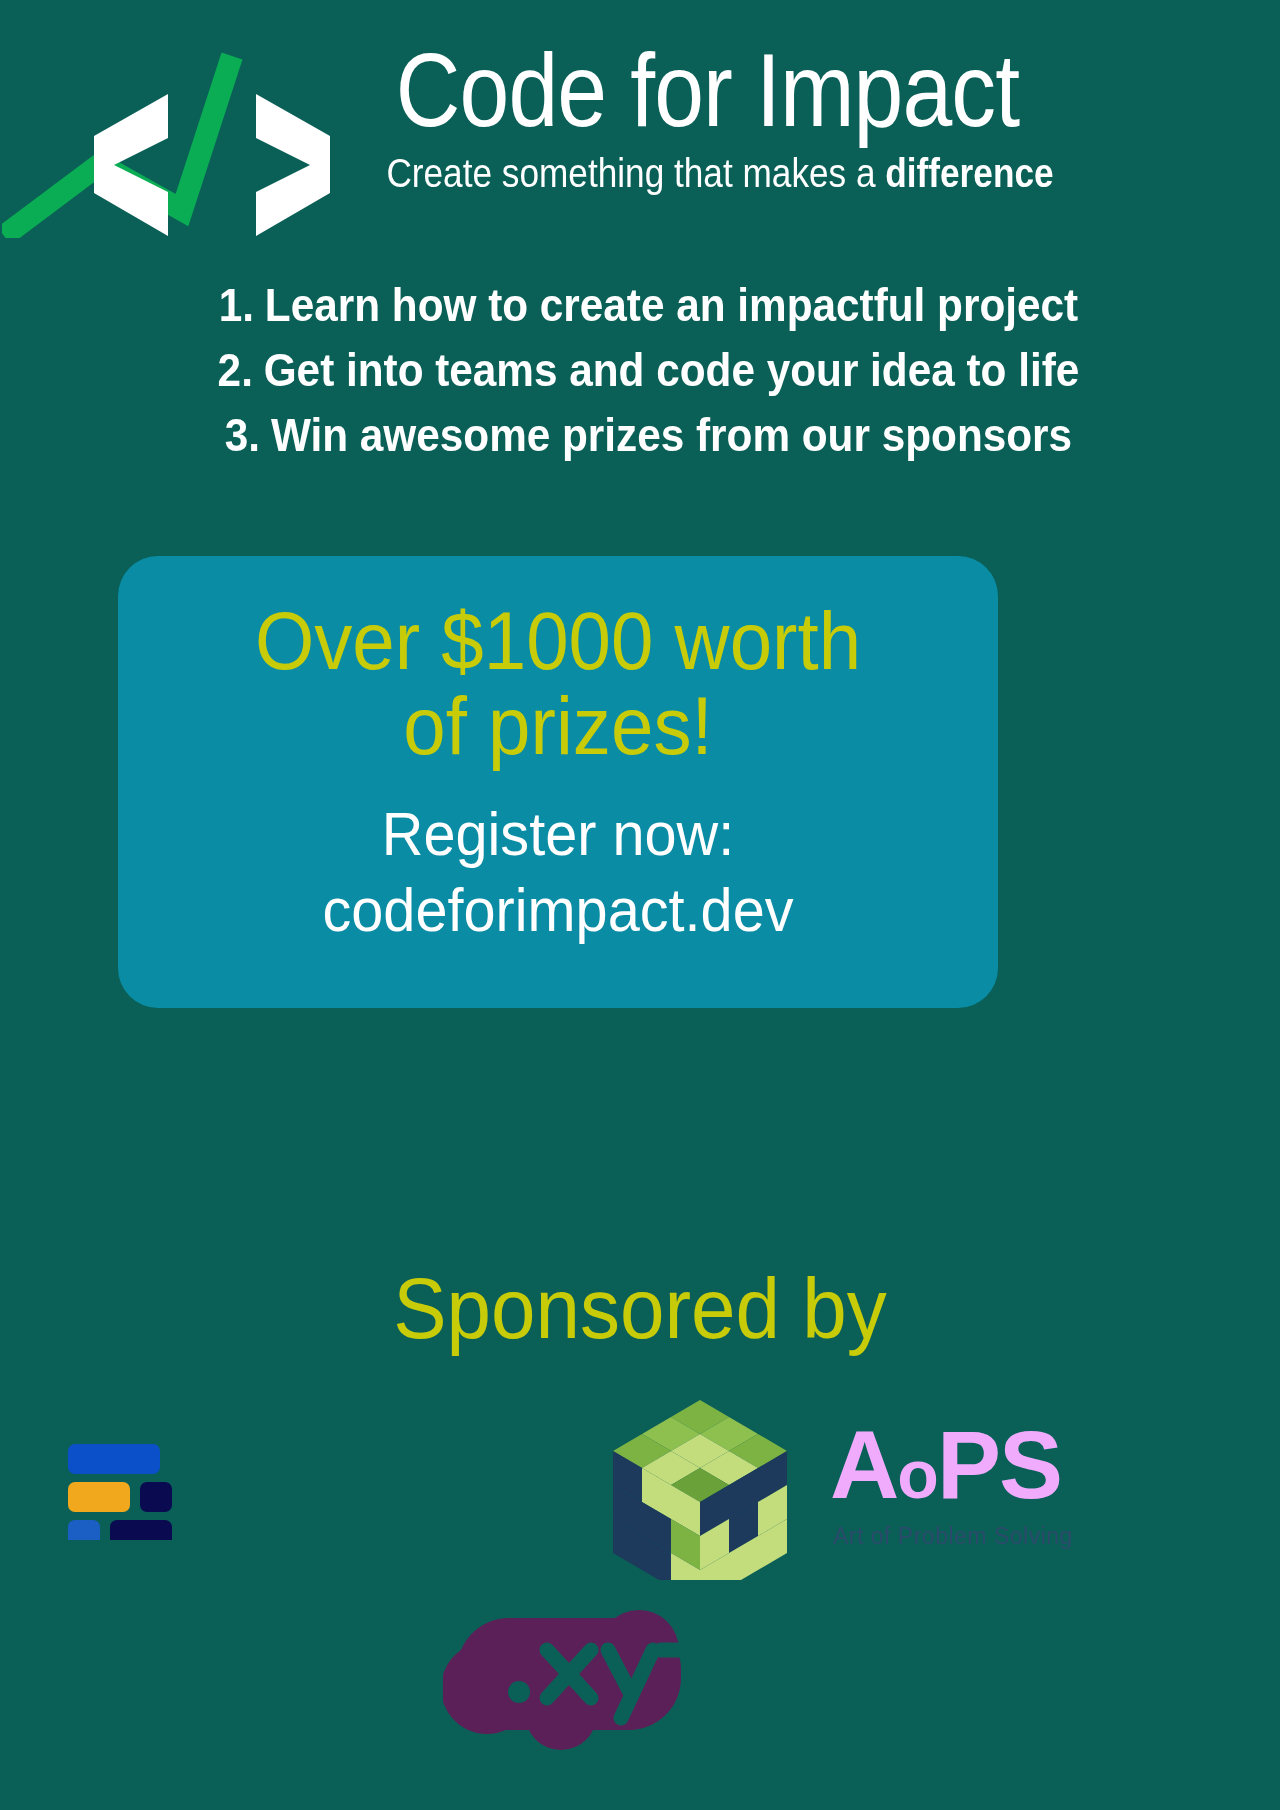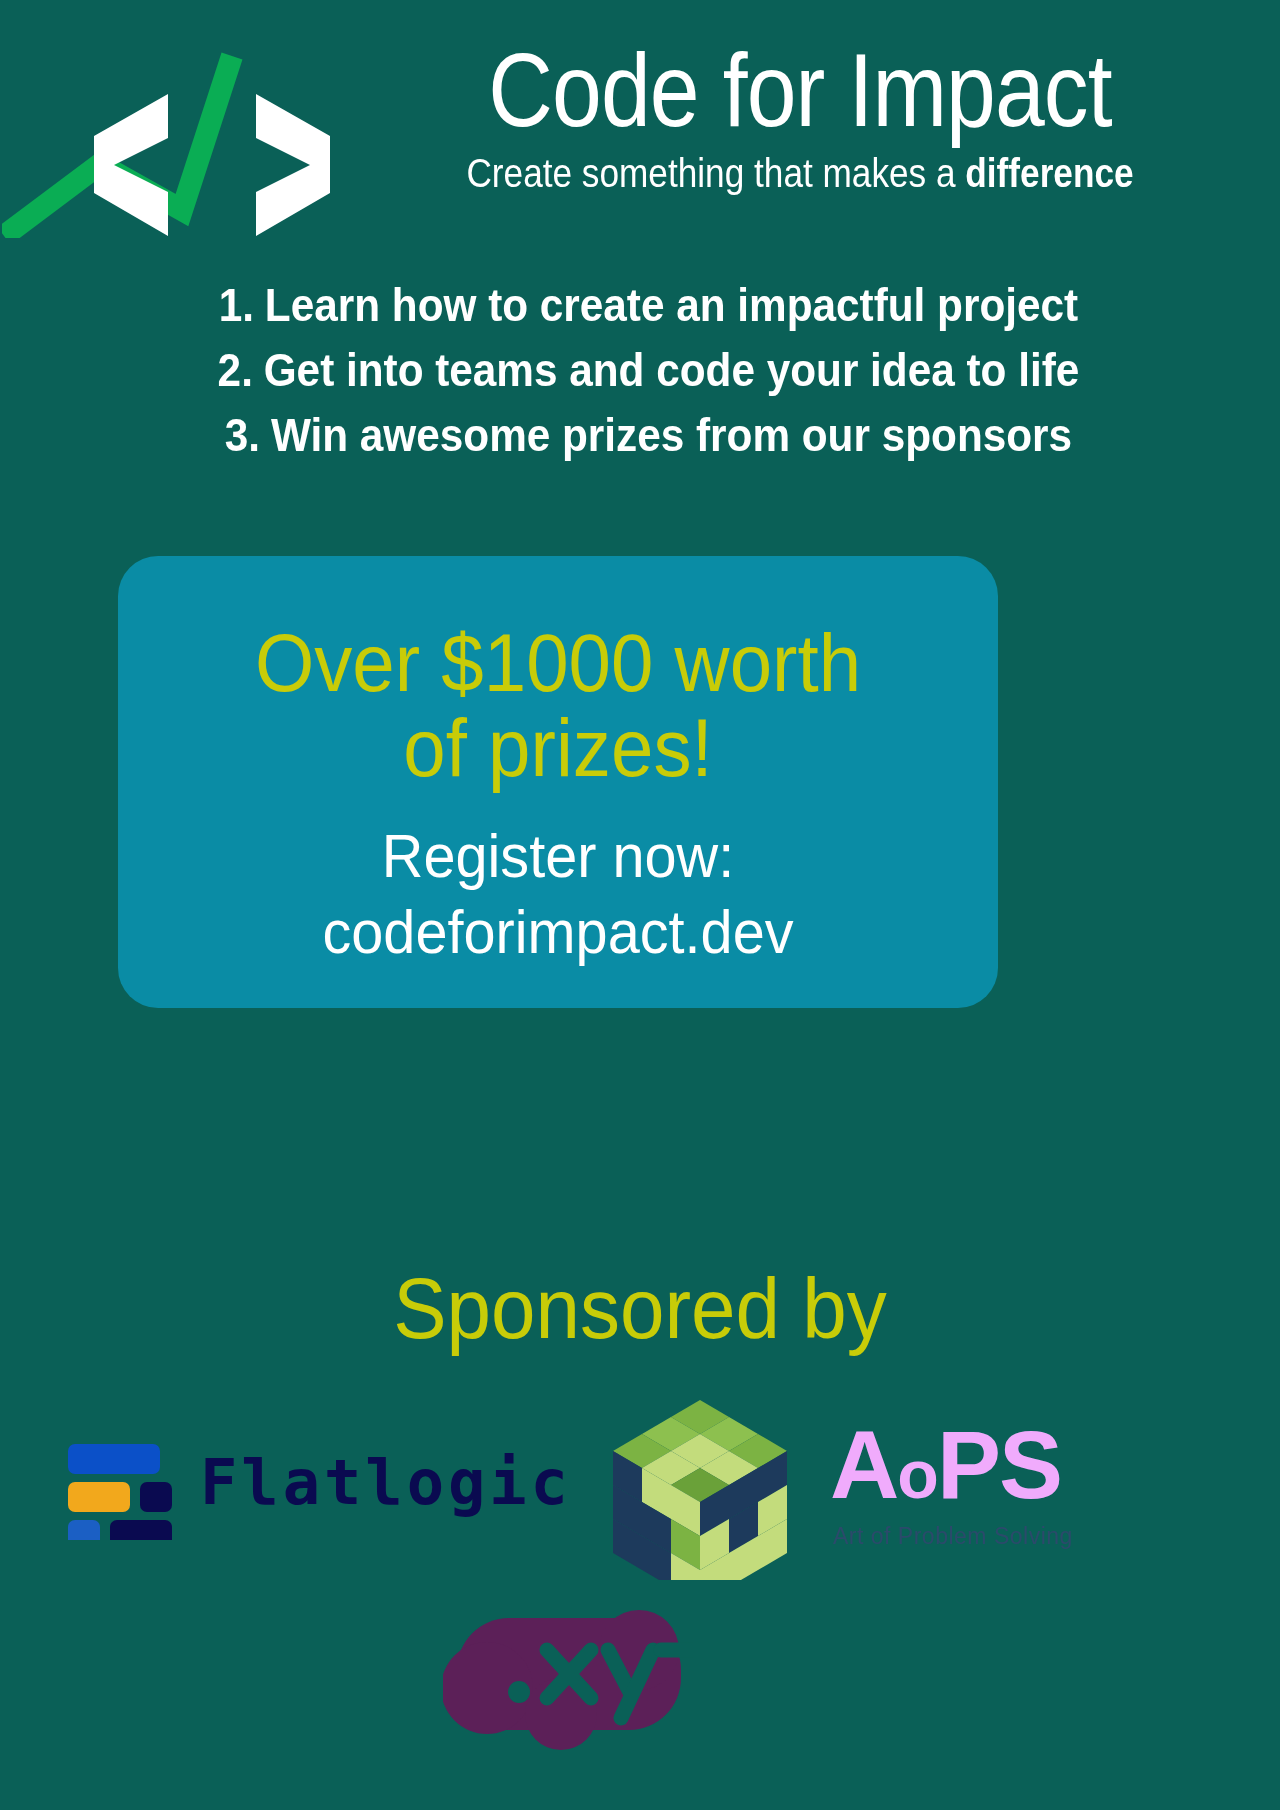--- a/index.html
+++ b/index.html
@@ -33,21 +33,20 @@
     left: 2px;
     top: 38px;
     width: 340px;
     height: 200px;
   }
   .header-text {
     position: absolute;
     left: 330px;
     top: 38px;
     width: 940px;
-    text-align: center;
   }
   .brand-title {
     font-size: 104px;
     line-height: 1.0;
     color: #ffffff;
     font-weight: 400;
     letter-spacing: -1px;
     margin: 0;
     transform: scaleX(0.86);
     transform-origin: center center;
@@ -96,21 +95,21 @@
   .prize-box {
     position: absolute;
     left: 118px;
     top: 556px;
     width: 880px;
     height: 452px;
     background: #0a8ca5;
     border-radius: 40px;
     text-align: center;
     box-sizing: border-box;
-    padding-top: 64px;
+    padding-top: 42px;
   }
   .prize-headline {
     font-size: 82px;
     line-height: 85px;
     color: #c8cc08;
     font-weight: 400;
     margin: 0;
     transform: scaleX(0.93);
     transform-origin: center center;
   }
@@ -271,21 +270,20 @@
   <div class="sponsor-row">
 
     <div class="flatlogic-logo">
       <svg class="icon-svg" width="120" height="110" viewBox="0 0 120 110">
         <rect x="6" y="14" width="92" height="30" rx="7" fill="#0b50c8"></rect>
         <rect x="6" y="52" width="62" height="30" rx="7" fill="#f2a81c"></rect>
         <rect x="78" y="52" width="32" height="30" rx="7" fill="#0a0a50"></rect>
         <rect x="6" y="90" width="32" height="28" rx="7" fill="#1b5fc4"></rect>
         <rect x="48" y="90" width="62" height="28" rx="7" fill="#0a0a50"></rect>
       </svg>
-      <div class="flatlogic-wordmark">Flatlogic</div>
     </div>
 
     <div class="aops-logo">
       <svg class="icon-svg" width="220" height="190" viewBox="0 0 220 190">
         <g transform="translate(110,96)">
 
           <g>
             <polygon points="0,-86 29,-69 0,-52 -29,-69" fill="#7cb343"></polygon>
             <polygon points="29,-69 58,-52 29,-35 0,-52" fill="#8dc04f"></polygon>
             <polygon points="58,-52 87,-35 58,-18 29,-35" fill="#7cb343"></polygon>

